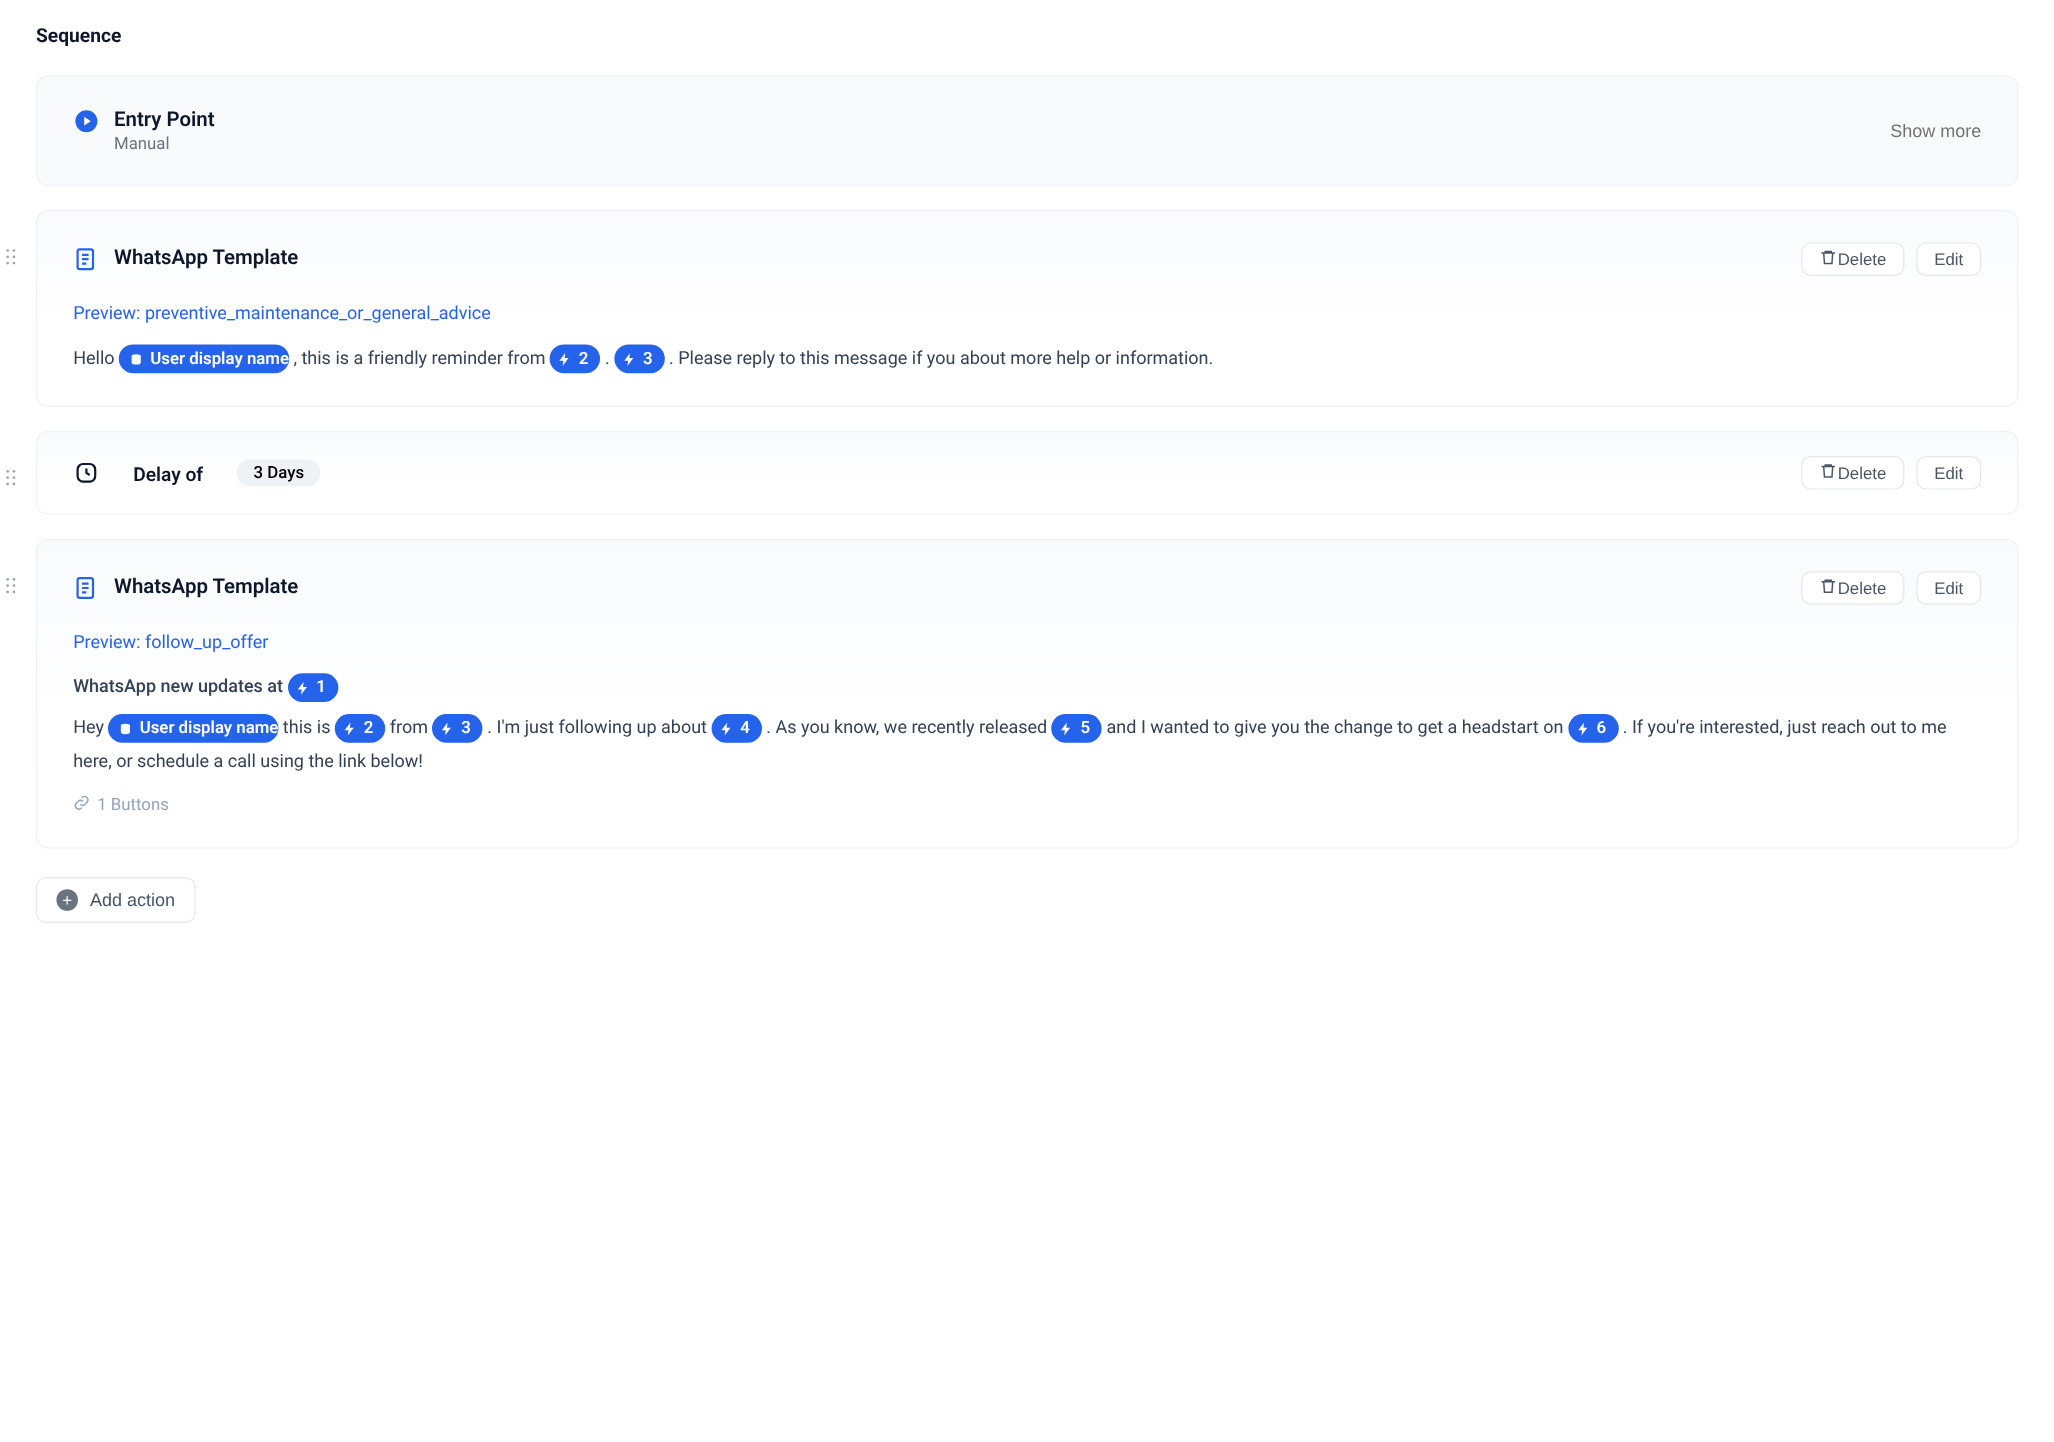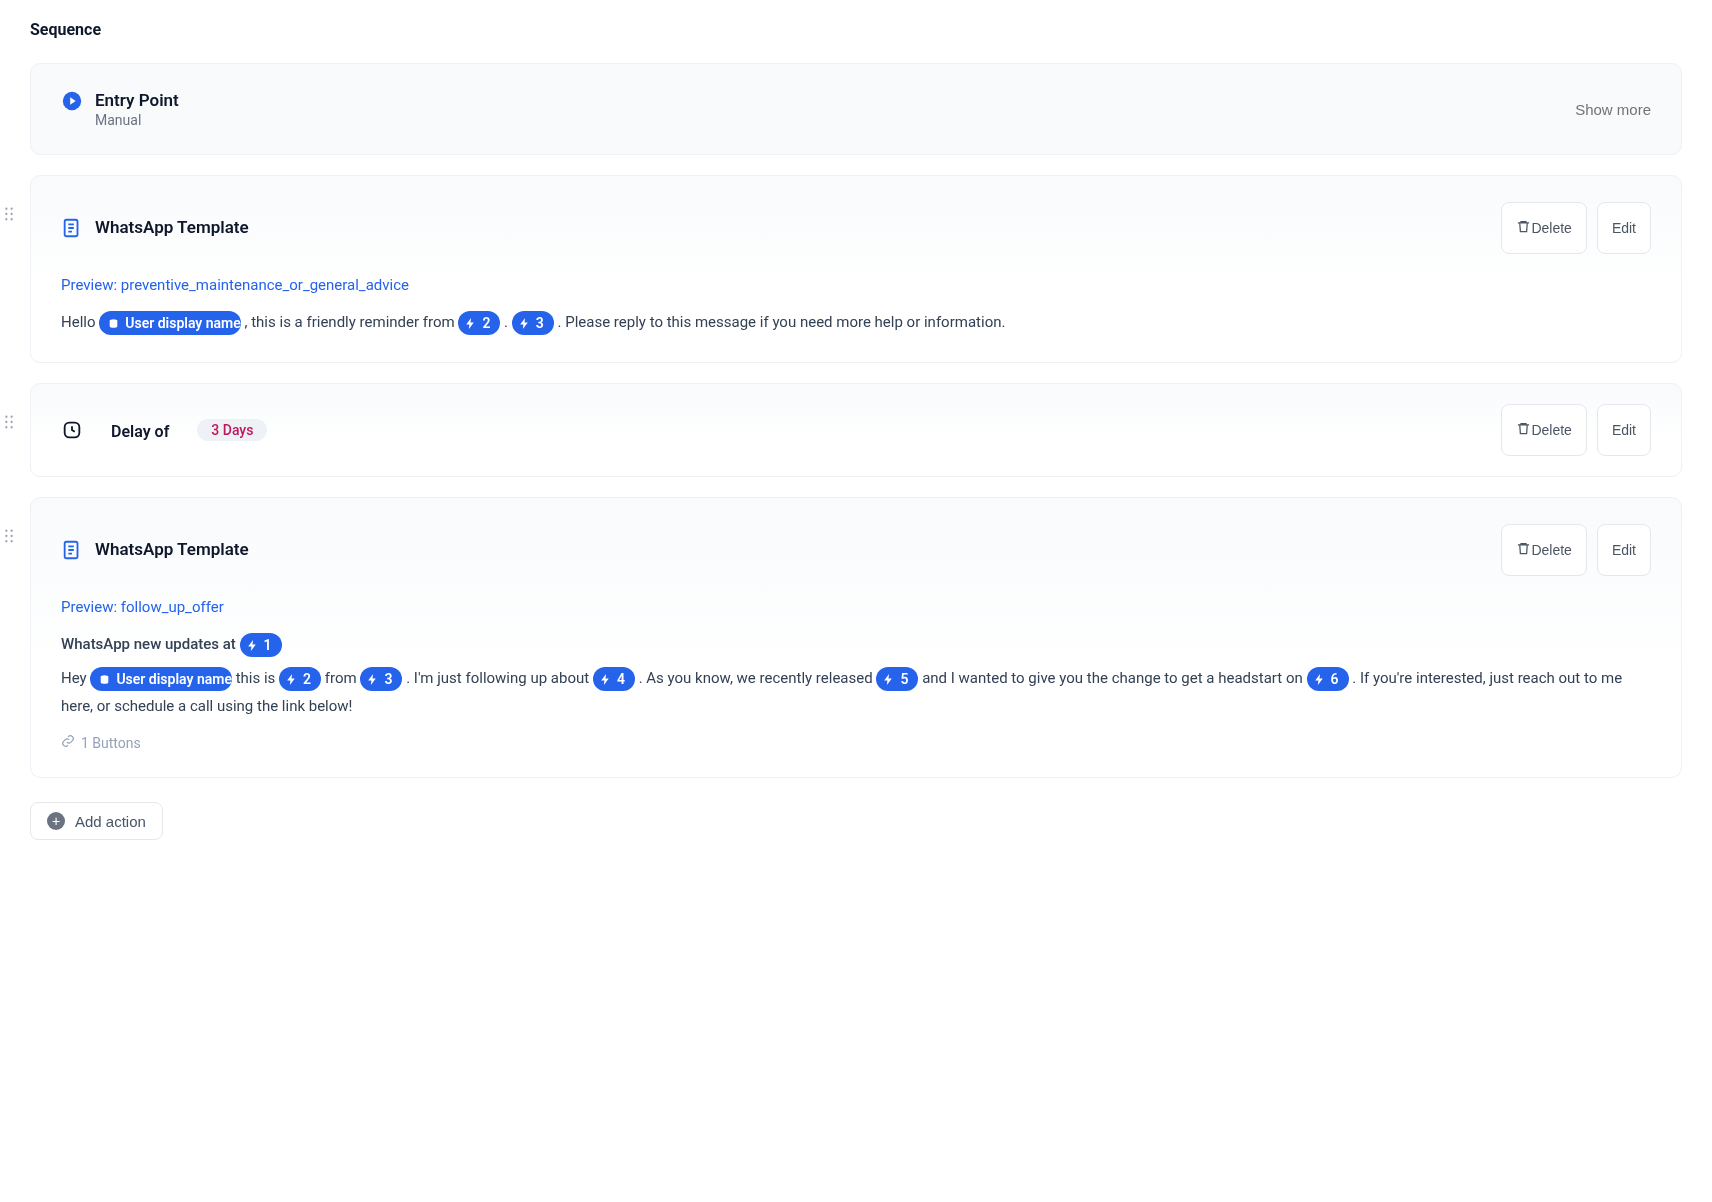--- a/index.html
+++ b/index.html
@@ -74,21 +74,21 @@
   }
 
   .card-actions { display: flex; gap: 10px; }
   .btn {
     display: inline-flex;
     align-items: center;
     gap: 0;
     background: #ffffff;
     border: 1px solid #e5e7eb;
     border-radius: 8px;
-    padding: 16px 14px;
+    padding: 4px 14px;
     font-size: 14px;
     color: #4b5563;
     cursor: pointer;
   }
   .btn svg { width: 15px; height: 15px; }
 
   .preview-link {
     color: #2563eb;
     font-size: 15px;
     margin-top: 22px;
@@ -115,21 +115,21 @@
     vertical-align: middle;
     line-height: 22px;
   }
   .pill svg { width: 13px; height: 13px; flex-shrink: 0; }
   .pill.var { padding: 1px 10px 1px 6px; }
 
   .delay-row { display: flex; align-items: flex-end; gap: 28px; }
   .delay-label { font-size: 16px; font-weight: 600; color: #0f172a; }
   .badge-gray {
     background: #eef1f5;
-    color: #be185d;
+    color: #000000;
     border-radius: 999px;
     padding: 3px 14px;
     font-size: 14px;
     font-weight: 500;
   }
 
   .buttons-note {
     display: flex; align-items: center; gap: 6px;
     color: #94a3b8; font-size: 14px; margin-top: 14px;
   }
@@ -227,21 +227,21 @@
             </svg>
           <span>2</span>
         </span>
         <span>. </span>
         <span class="pill var">
           <svg viewBox="0 0 24 24" fill="currentColor">
               <path d="M13 2L4 14h6l-1 8 9-12h-6z"></path>
             </svg>
           <span>3</span>
         </span>
-        <span>. Please reply to this message if you need more help or information.</span>
+        <span>. Please reply to this message if you about more help or information.</span>
       </div>
     </div>
   </div>
 
   <div class="card-wrapper">
     <span class="drag-handle">
       <svg viewBox="0 0 10 16" fill="currentColor">
           <circle cx="2" cy="2" r="1.3"></circle>
           <circle cx="8" cy="2" r="1.3"></circle>
           <circle cx="2" cy="8" r="1.3"></circle>

